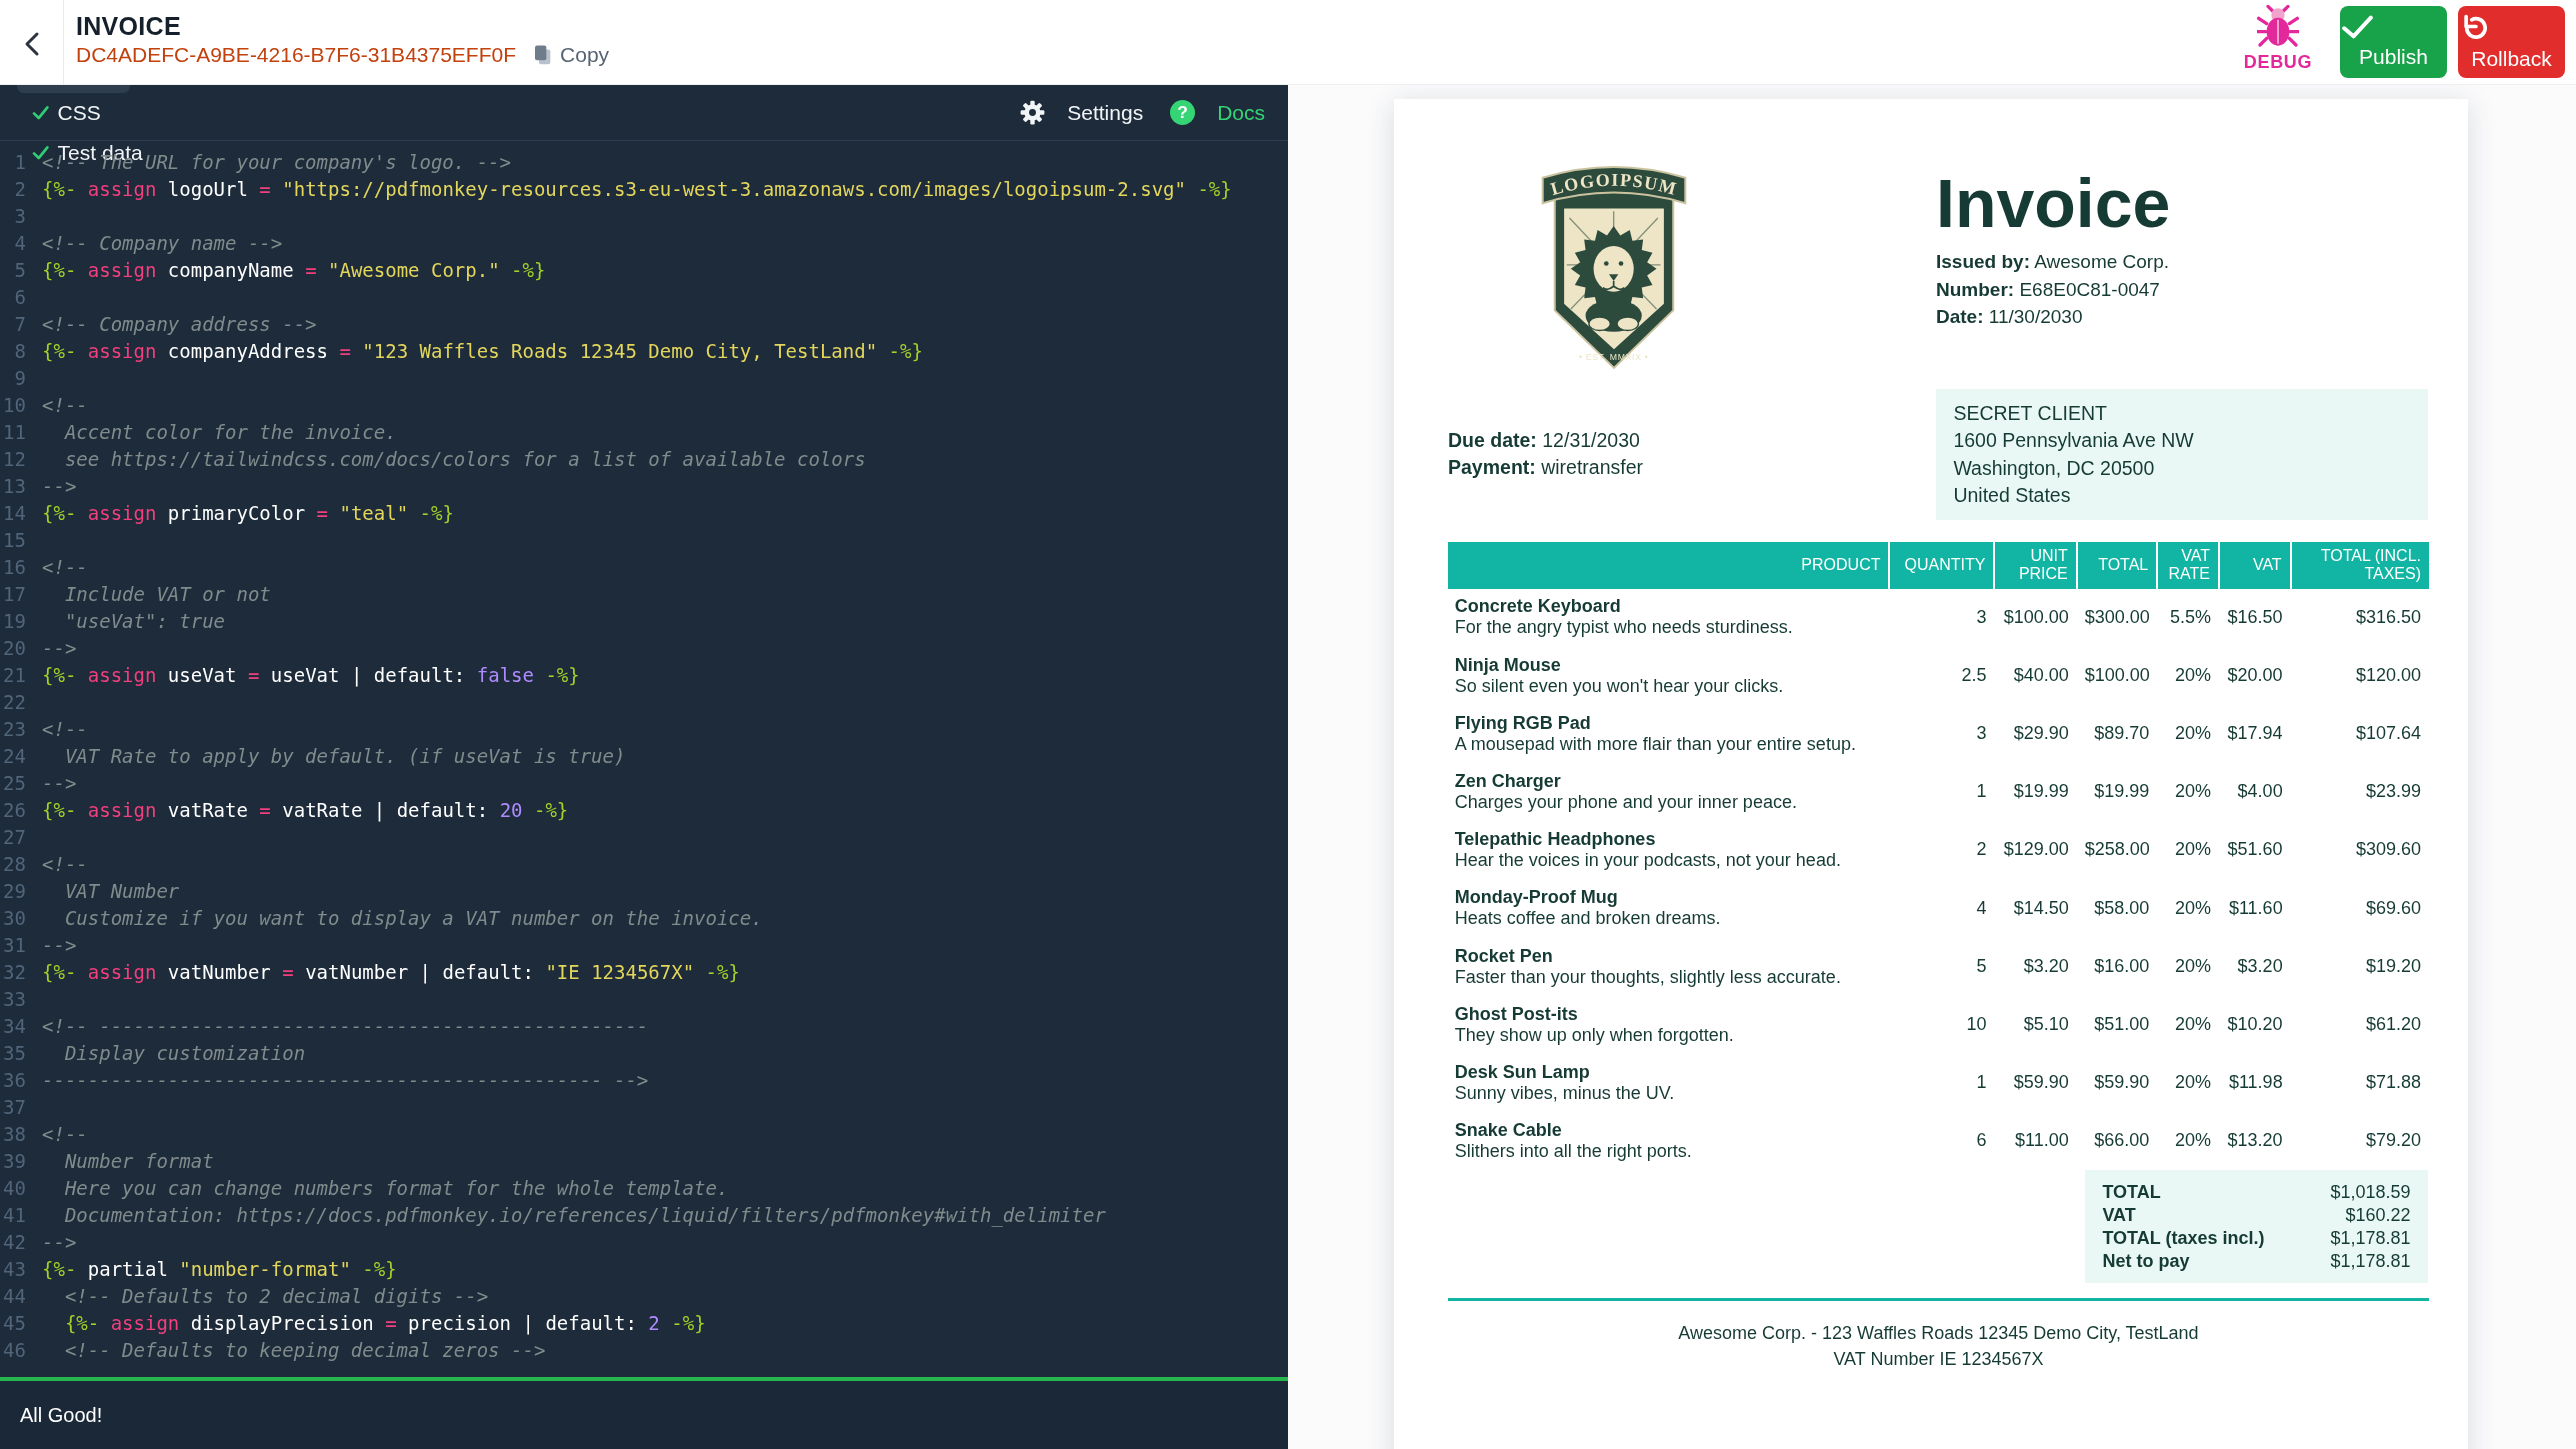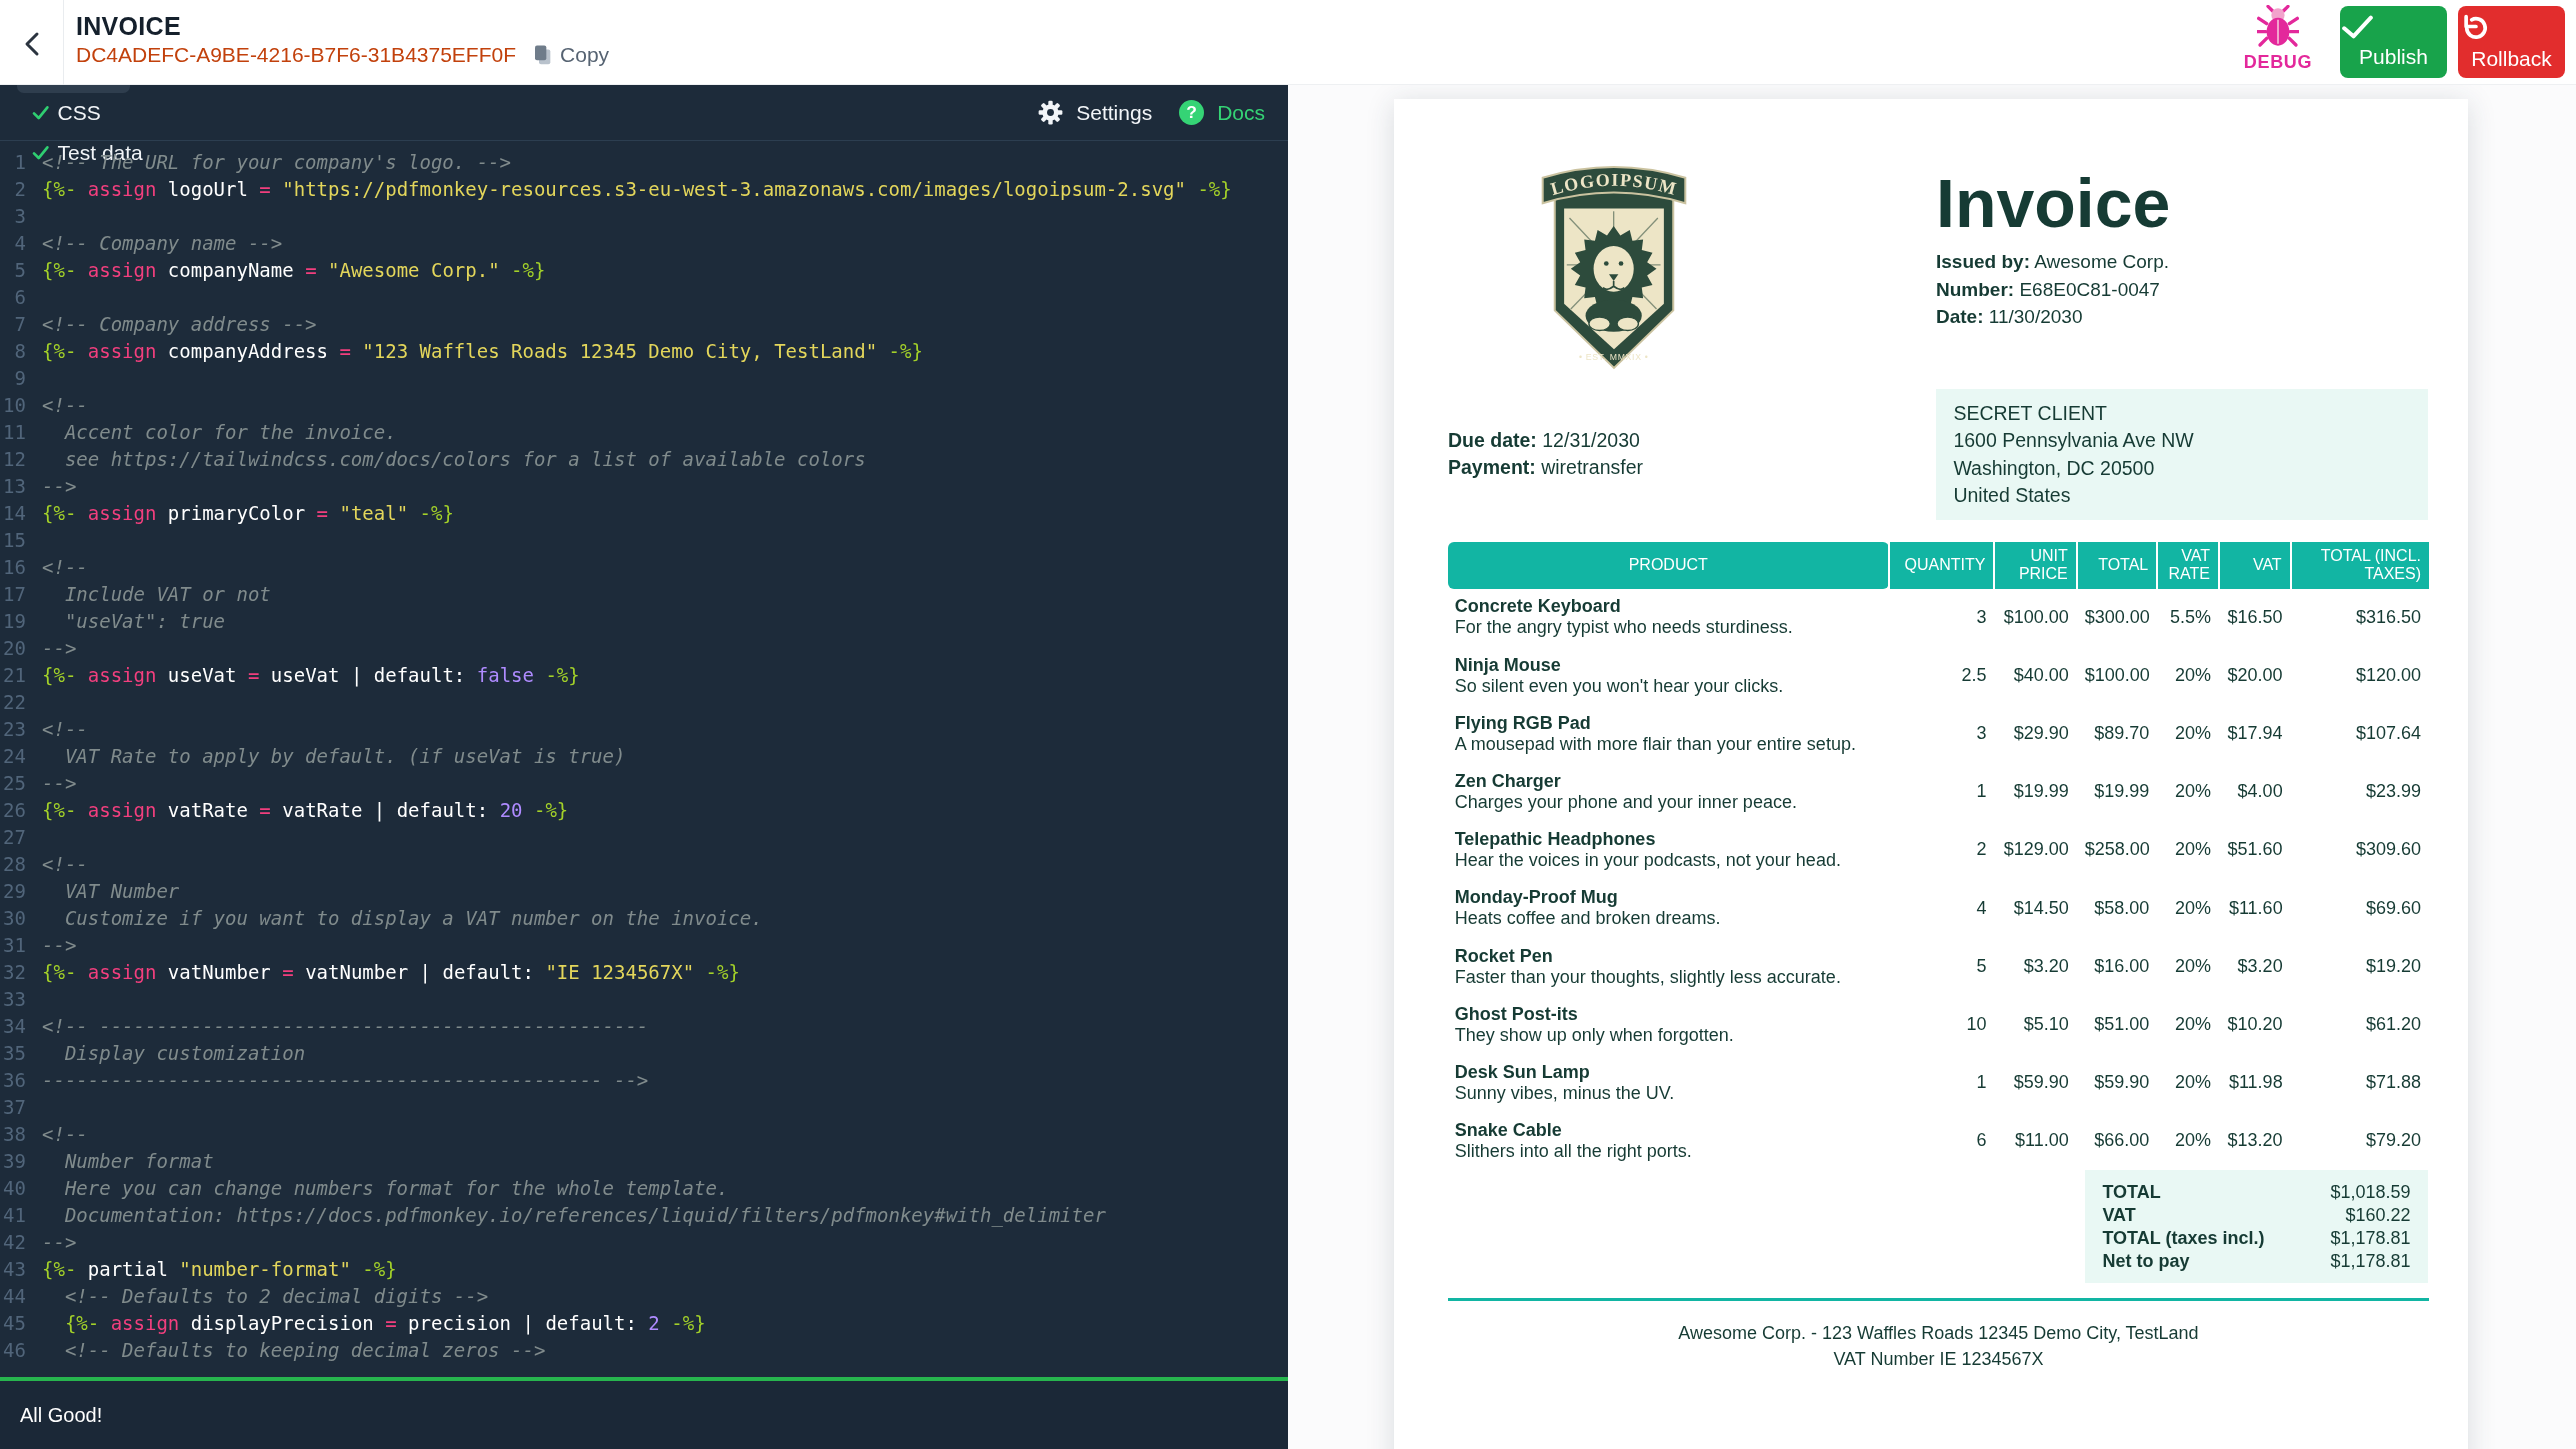--- a/index.html
+++ b/index.html
@@ -20,21 +20,21 @@
   .btn-big span.lbl { font-size:21px; }
   .publish { left:2340px; background:var(--publish); }
   .rollback { left:2458px; background:var(--rollback); }
 
   
   .editor { position:absolute; left:0; top:85px; width:1288px; height:1364px; background:var(--editor-bg); }
   .tabbar { position:absolute; left:0; top:0; width:100%; height:56px; display:flex; align-items:center; padding:0 23px 0 17.4px; border-bottom:1.3px solid #2C3E50; }
   .tab { display:flex; align-items:center; gap:8px; padding:8px 14.8px; border-radius:6.7px; background:none; border:none; cursor:pointer; color:#F2F5F8; font-size:21px; font-family:"Liberation Sans",sans-serif; margin-right:6.7px; }
   .tab.active { background:#2F3E4E; }
   .tabbar-spacer { flex:1; }
-  .tb-right { display:flex; align-items:center; gap:13px; background:none; border:none; cursor:pointer; color:#F2F5F8; font-size:21px; font-family:"Liberation Sans",sans-serif; margin-left:27px; }
+  .tb-right { display:flex; align-items:center; gap:22px; background:none; border:none; cursor:pointer; color:#F2F5F8; font-size:21px; font-family:"Liberation Sans",sans-serif; margin-left:27px; }
   .tb-right.docs { color:var(--docs-green); }
   .q-circle { width:25px; height:25px; border-radius:50%; background:var(--docs-green); color:#fff; font-size:17.4px; font-weight:bold; display:flex; align-items:center; justify-content:center; }
 
   .code { position:absolute; left:0; top:56px; right:0; bottom:72px; overflow:hidden; padding-top:8px;
           font-family:"DejaVu Sans Mono", monospace; font-size:19px; line-height:27px; }
   .codeline { display:flex; white-space:pre; }
   .ln { flex:none; width:42px; text-align:right; padding-right:16px; color:#51657A; }
   .lc { white-space:pre; }
   .tk-c { color:#808B8C;font-style:italic; } .tk-t { color:#A3D129; } .tk-k { color:#F23F7E; }
   .tk-i { color:#FFFFFF; } .tk-s { color:#E3D65B; } .tk-n { color:#AF8BFF; } .tk-p { color:#FFFFFF; }
@@ -275,21 +275,21 @@
           <col class="c1">
           <col class="c2">
           <col class="c3">
           <col class="c4">
           <col class="c5">
           <col class="c6">
           <col class="c7">
         </colgroup>
       <thead>
           <tr>
-            <th style="text-align: center; border-radius: 6px;">PRODUCT</th>
+            <th style="text-align: right;">PRODUCT</th>
             <th style="text-align: right;">QUANTITY</th>
             <th style="text-align: right;">UNIT PRICE</th>
             <th style="text-align: right;">TOTAL</th>
             <th style="text-align: right;">VAT RATE</th>
             <th style="text-align: right;">VAT</th>
             <th style="text-align: right;">TOTAL (INCL. TAXES)</th>
           </tr>
         </thead>
       <tbody>
           <tr>

